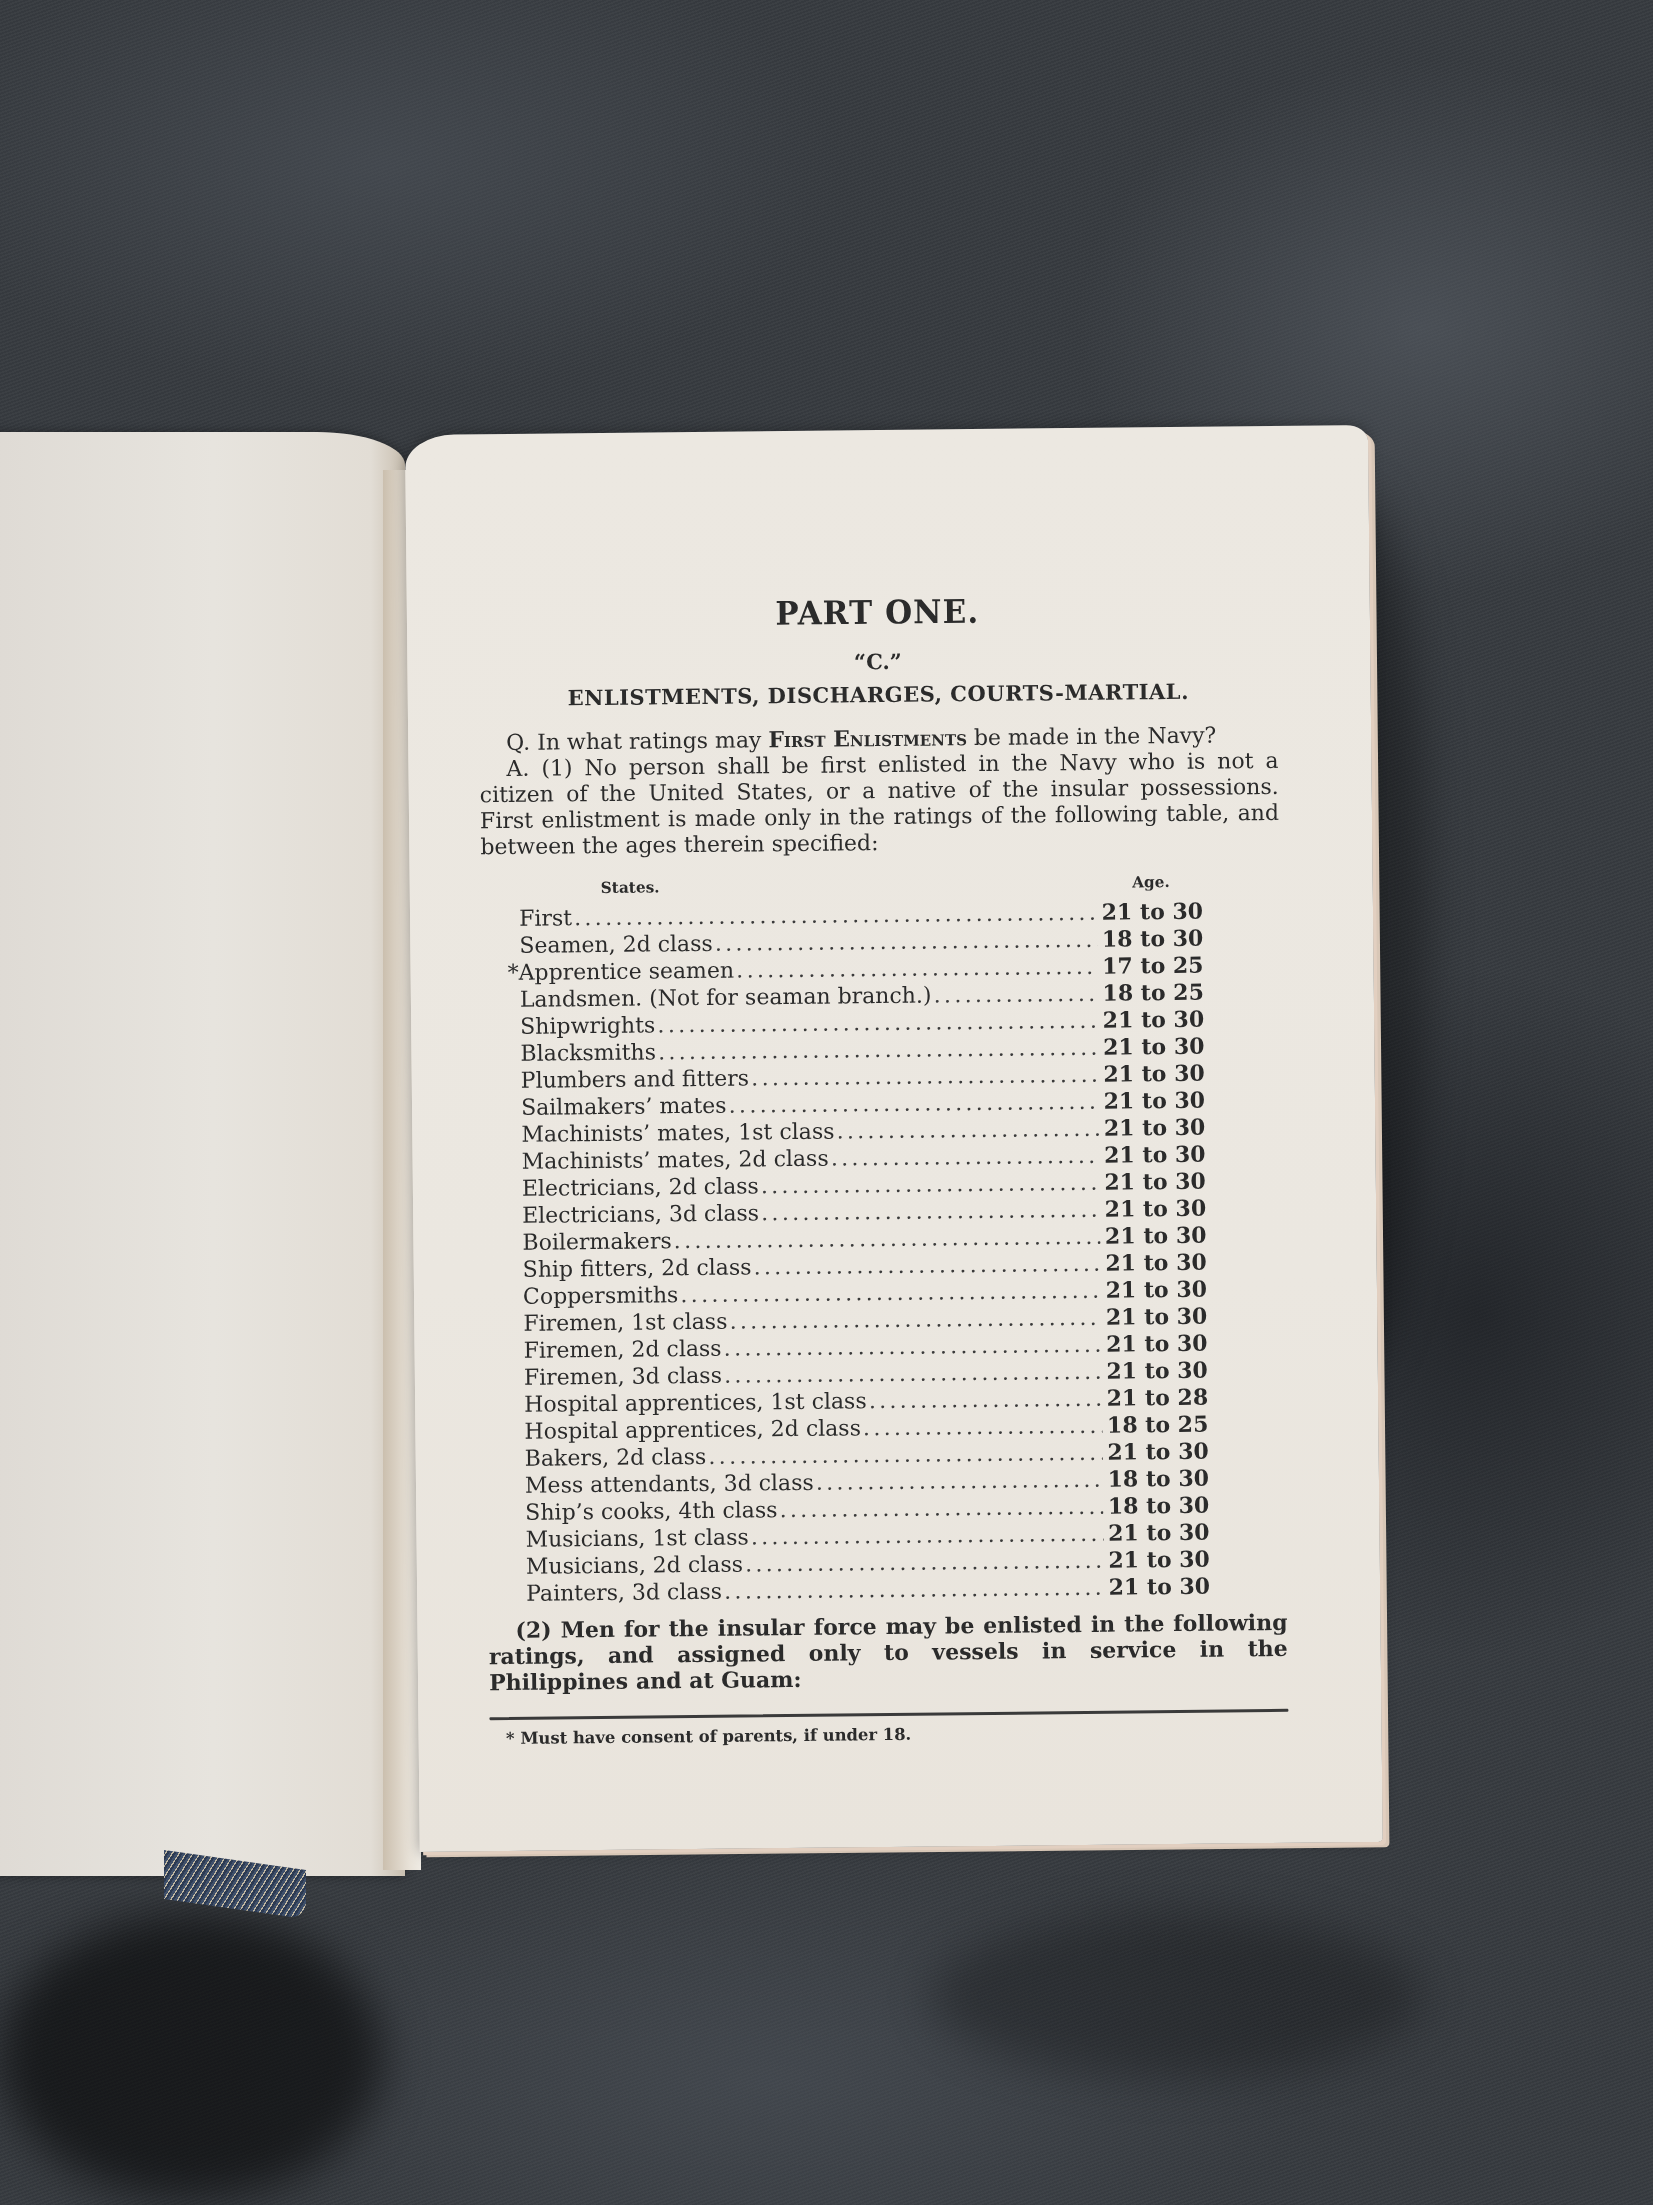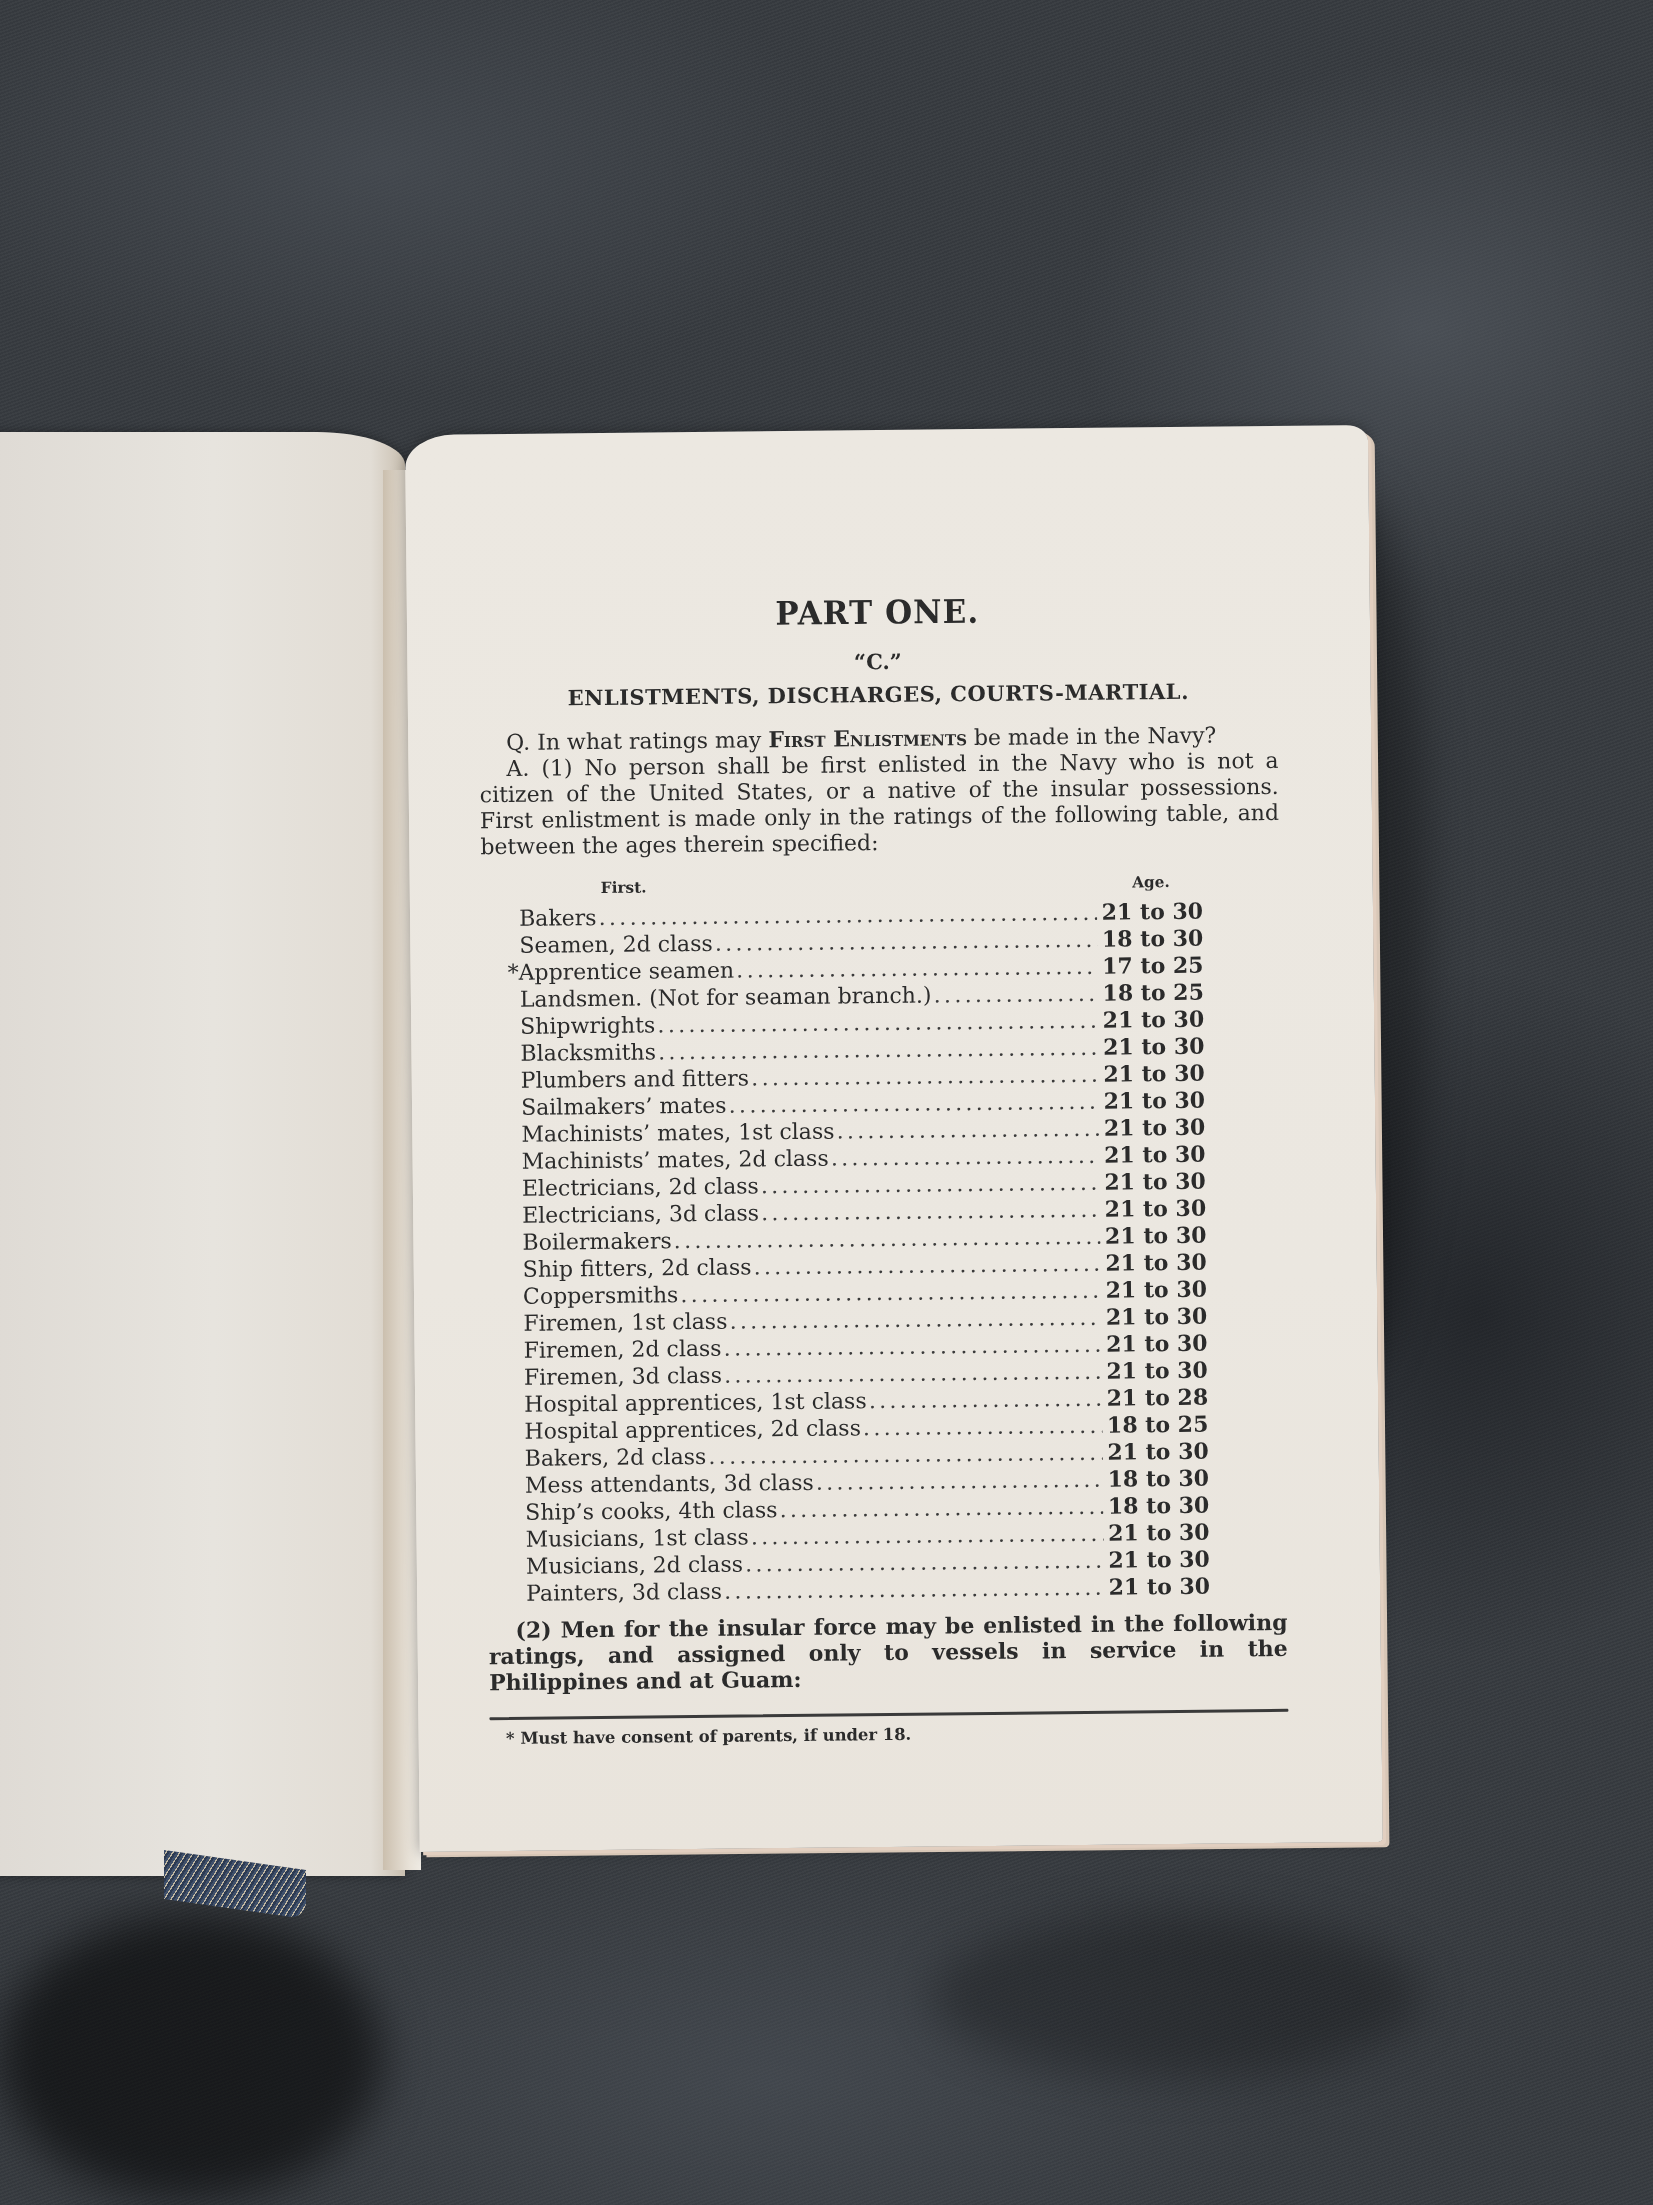--- a/index.html
+++ b/index.html
@@ -159,26 +159,26 @@
     <div class="part-title">PART ONE.</div>
     <div class="section-letter">“C.”</div>
     <div class="section-title">ENLISTMENTS, DISCHARGES, COURTS-MARTIAL.</div>
 
     <p class="para indent"><span>Q. In what ratings may </span><span class="sc">First Enlistments</span><span> be made in the Navy?</span></p>
 
     <p class="para indent">A. (1) No person shall be first enlisted in the Navy who is not a citizen of the United States, or a native of the insular possessions. First enlistment is made only in the ratings of the following table, and between the ages therein specified:</p>
 
     <div class="table">
       <div class="table-head">
-        <span>First.</span>
+        <span>States.</span>
         <span>Age.</span>
       </div>
       <div id="rows">
           <div class="row">
-            <span class="rating"><span>Bakers</span></span>
+            <span class="rating"><span>First</span></span>
             <span class="leader"></span>
             <span class="age">21 to 30</span>
           </div>
           <div class="row">
             <span class="rating"><span>Seamen, 2d class</span></span>
             <span class="leader"></span>
             <span class="age">18 to 30</span>
           </div>
           <div class="row">
             <span class="rating"><span class="star">*</span><span>Apprentice seamen</span></span>

